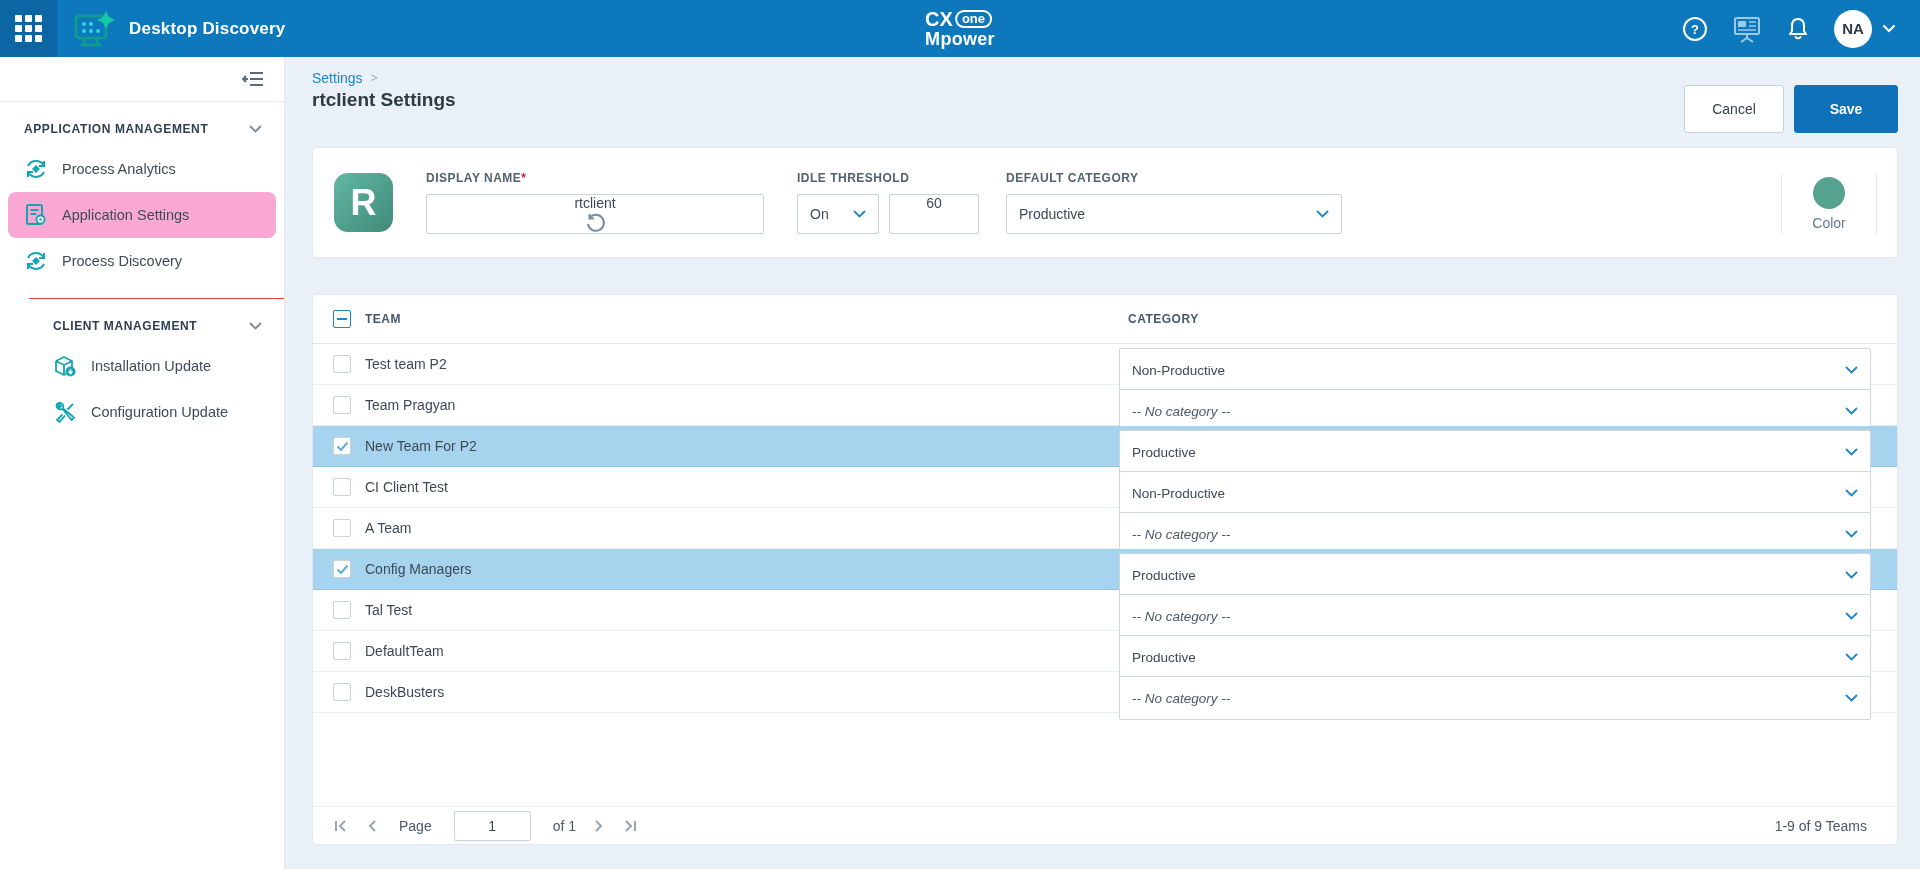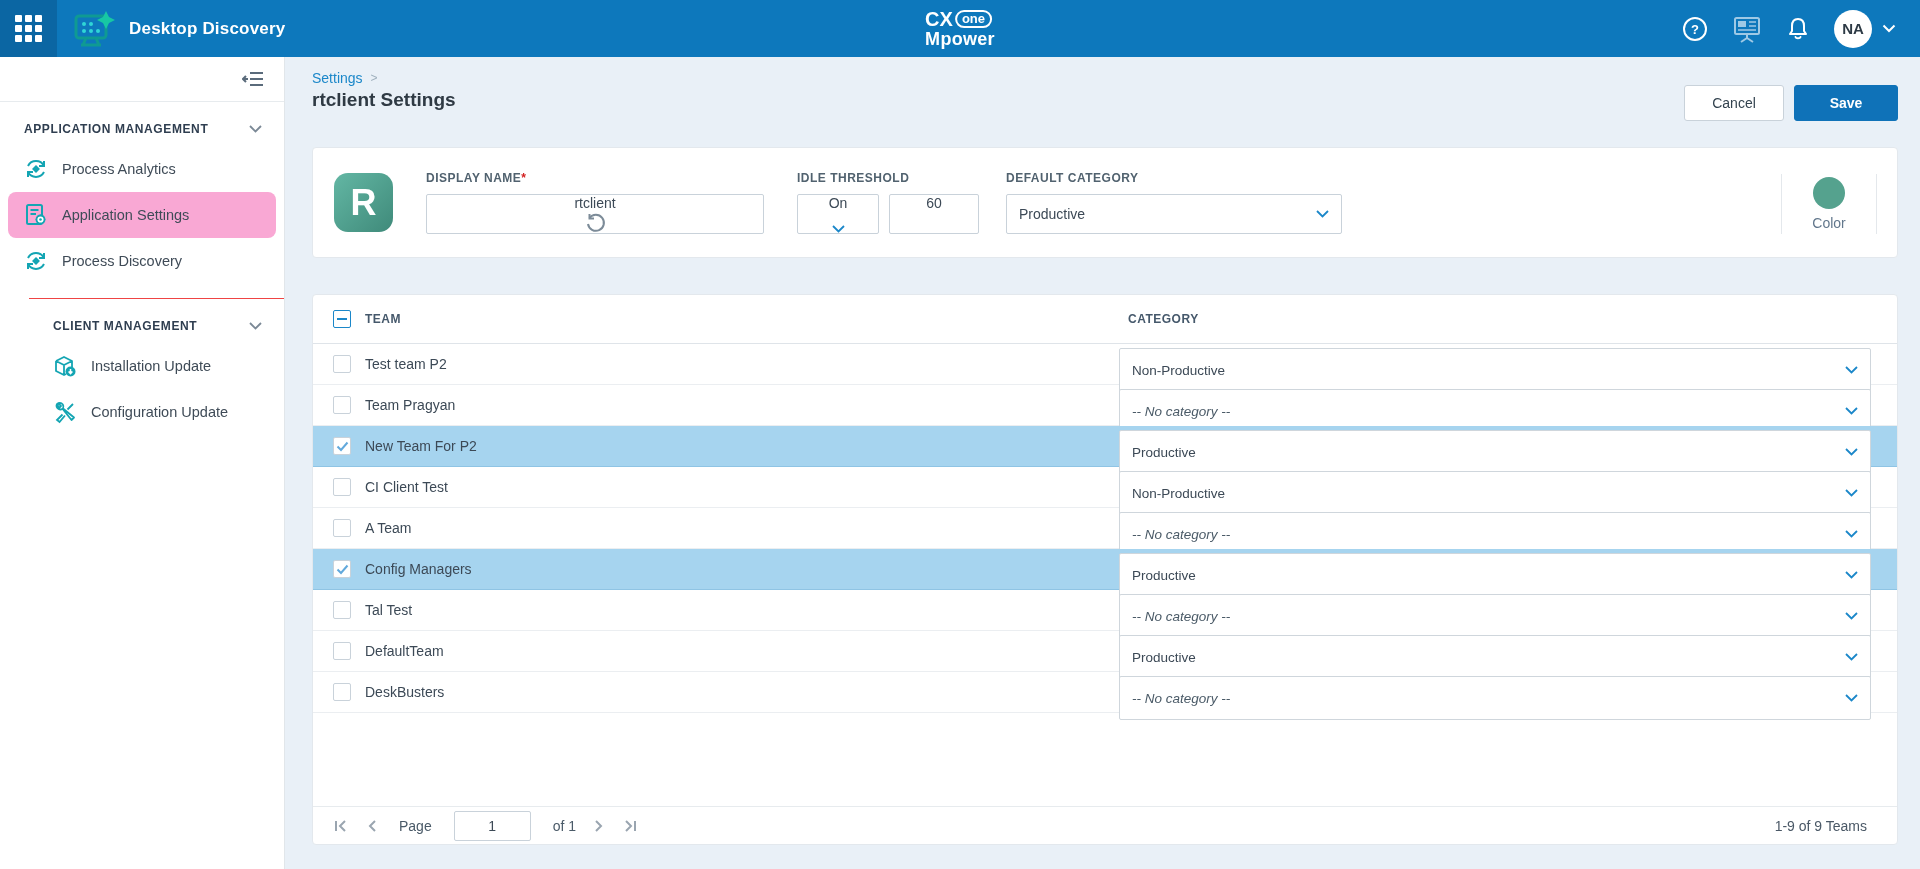--- a/index.html
+++ b/index.html
@@ -39,35 +39,35 @@
   .side-item{height:46px;margin:0 8px;border-radius:8px;display:flex;align-items:center;gap:14px;padding-left:16px;cursor:pointer;font-size:14.5px;color:#3f4b57;}
   .side-item.sel{background:#f9a8d4;}
 
   
   .main{position:absolute;left:285px;top:57px;right:0;bottom:0;background:var(--c-bg);}
   .breadcrumb{position:absolute;left:27px;top:13px;font-size:14px;display:flex;gap:8px;align-items:center;}
   .breadcrumb .lnk{color:var(--c-accent);cursor:pointer;}
   .breadcrumb .sep{color:#9fb0bd;font-size:12px;}
   .page-title{position:absolute;left:27px;top:32px;font-size:19px;font-weight:bold;color:#2f3a44;}
   .top-actions{position:absolute;right:22px;top:28px;display:flex;gap:10px;}
-  .btn{height:36px;border-radius:3px;font-size:14px;display:flex;align-items:center;justify-content:center;cursor:pointer;}
+  .btn{height:48px;border-radius:3px;font-size:14px;display:flex;align-items:center;justify-content:center;cursor:pointer;}
   .btn.cancel{width:100px;background:#fff;border:1px solid #c9d2da;color:#33434f;}
   .btn.save{width:104px;background:var(--c-save);border:1px solid var(--c-save);color:#fff;font-weight:bold;}
 
   
   .card{position:absolute;left:27px;right:22px;top:90px;height:111px;background:#fff;border:1px solid #e3e8ed;border-radius:4px;display:flex;align-items:center;}
   .r-avatar{width:59px;height:59px;border-radius:14px;margin-left:21px;background:linear-gradient(135deg,var(--c-av1),var(--c-av2));color:#fff;font-size:36px;font-weight:bold;display:flex;align-items:center;justify-content:center;}
   .field{display:flex;flex-direction:column;margin-left:33px;}
   .field .lab{font-size:12px;font-weight:bold;color:var(--c-label);letter-spacing:.5px;margin-bottom:9px;}
   .field .lab .req{color:#d21f1f;}
   .inputbox{height:40px;border:1px solid #c9d2da;border-radius:2px;background:#fff;display:flex;align-items:center;font-size:14px;color:#3c4956;padding:0 12px;flex-direction:column;}
   .name-input{width:338px;justify-content:space-between;}
   .idle-wrap{display:flex;gap:10px;}
   .selbox{height:40px;border:1px solid #c9d2da;border-radius:2px;background:#fff;display:flex;align-items:center;justify-content:space-between;font-size:14px;color:#3c4956;padding:0 12px;cursor:pointer;}
-  .idle-on{width:82px;flex-direction:column;}
+  .idle-on{width:82px;}
   .idle-sec{width:90px;}
   .cat-sel{width:336px;}
   .color-box{position:absolute;right:20px;top:26px;width:96px;height:60px;border-left:1px solid #e4e8ec;border-right:1px solid #e4e8ec;display:flex;flex-direction:column;align-items:center;justify-content:center;gap:6px;cursor:pointer;}
   .swatch{width:32px;height:32px;border-radius:50%;background:var(--c-swatch);}
   .color-lab{font-size:14px;color:#62778c;}
 
   
   .panel{position:absolute;left:27px;right:22px;top:237px;height:551px;background:#fff;border:1px solid #e3e8ed;border-radius:4px;}
   .toolbar{height:56px;display:flex;align-items:center;border-bottom:1px solid #e7ebee;position:relative;}
   .tcount{font-size:14.5px;color:#34424e;margin-left:20px;}

